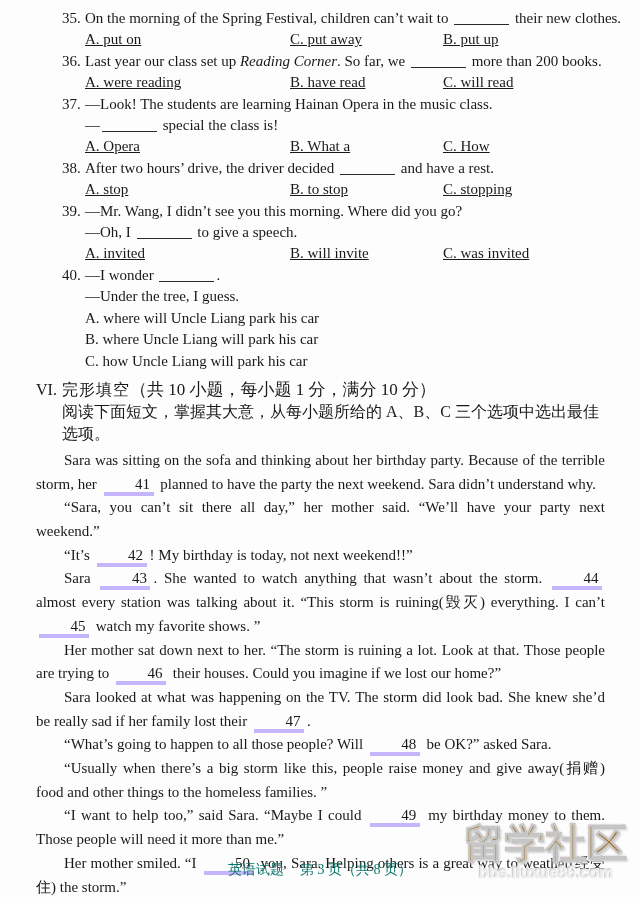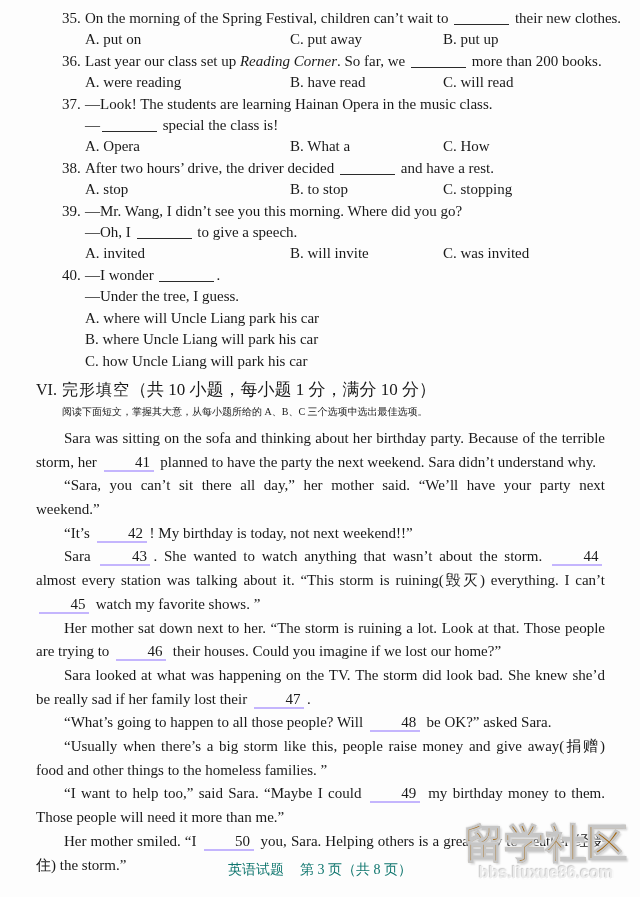--- a/index.html
+++ b/index.html
@@ -11,46 +11,46 @@
     overflow:hidden;
     font-family:"Liberation Serif","DejaVu Serif",serif;
   }
   .content{position:absolute;left:36px;top:8px;width:569px;}
 
   
   .mcq{font-size:15px;line-height:21.4px;}
   .q{position:relative;padding-left:49px;}
   .qnum{position:absolute;left:26px;top:0;}
   .stem-line{white-space:nowrap;}
-  .opt-row{display:flex;}
+  .opt-row{display:flex;text-decoration:underline;}
   .opt-row .opt:nth-child(1){width:205px;}
   .opt-row .opt:nth-child(2){width:153px;}
   .opt-row .opt:nth-child(3){flex:1;}
   .opt-line{white-space:nowrap;}
 
   
   .sec-header{margin-top:7px;font-size:16px;line-height:22px;}
   .sec-num{display:inline-block;width:26px;}
   .sec-title{font-weight:normal;letter-spacing:1px;}
   .sec-note{font-size:17px;}
-  .sec-instructions{padding-left:26px;font-size:10px;line-height:22px;}
+  .sec-instructions{padding-left:26px;font-size:16px;line-height:22px;}
 
   
   .passage{margin-top:4px;font-size:15px;line-height:23.7px;text-align:justify;}
   .passage p{margin:0;text-indent:28px;}
 
   
   .blank-line{
     display:inline-block;width:55px;height:13px;
     border-bottom:1px solid #2a2a2a;
     position:relative;top:2px;margin:0 2px;
   }
   .blank-num{
     display:inline-block;width:50px;text-align:center;
-    border-bottom:2px solid #c4b5fd;
+    border-bottom:4px solid #c4b5fd;
     line-height:16px;margin:0 3px;
   }
 
   
   .footer{
     position:absolute;top:861px;left:0;width:100%;
     text-align:center;font-size:14px;color:#0f766e;
   }
   .footer .gap{display:inline-block;width:16px;}
 

